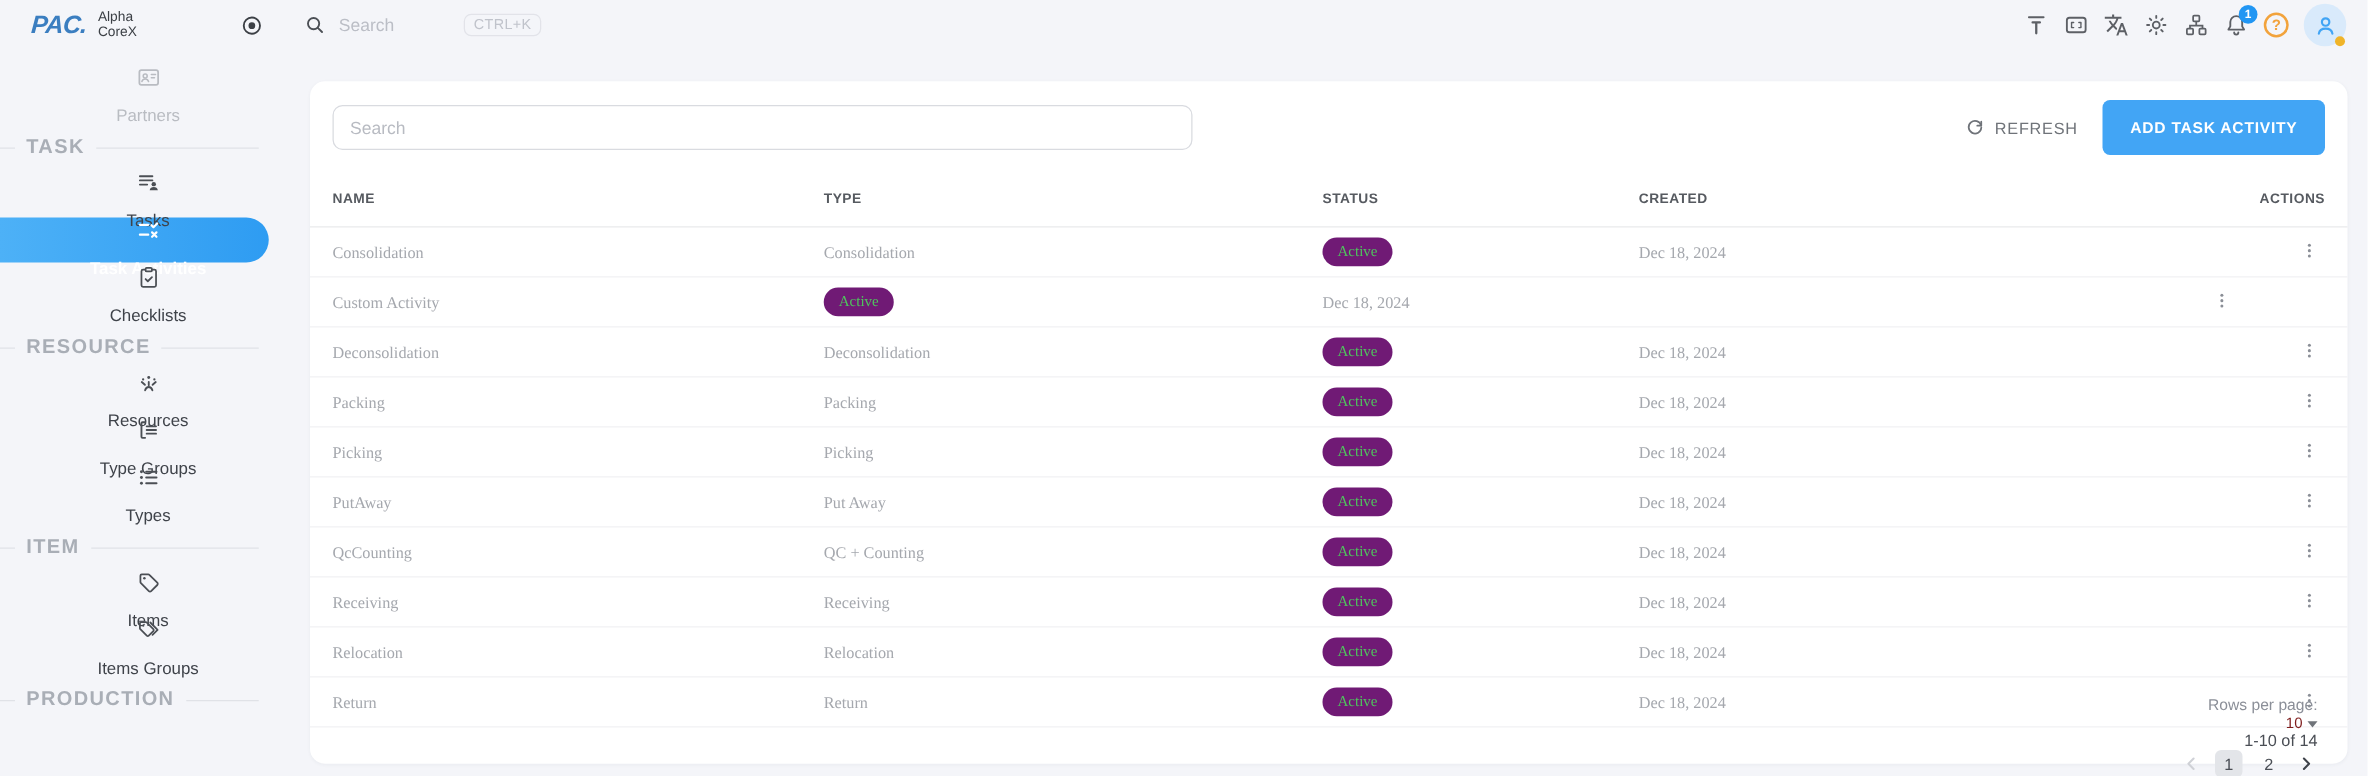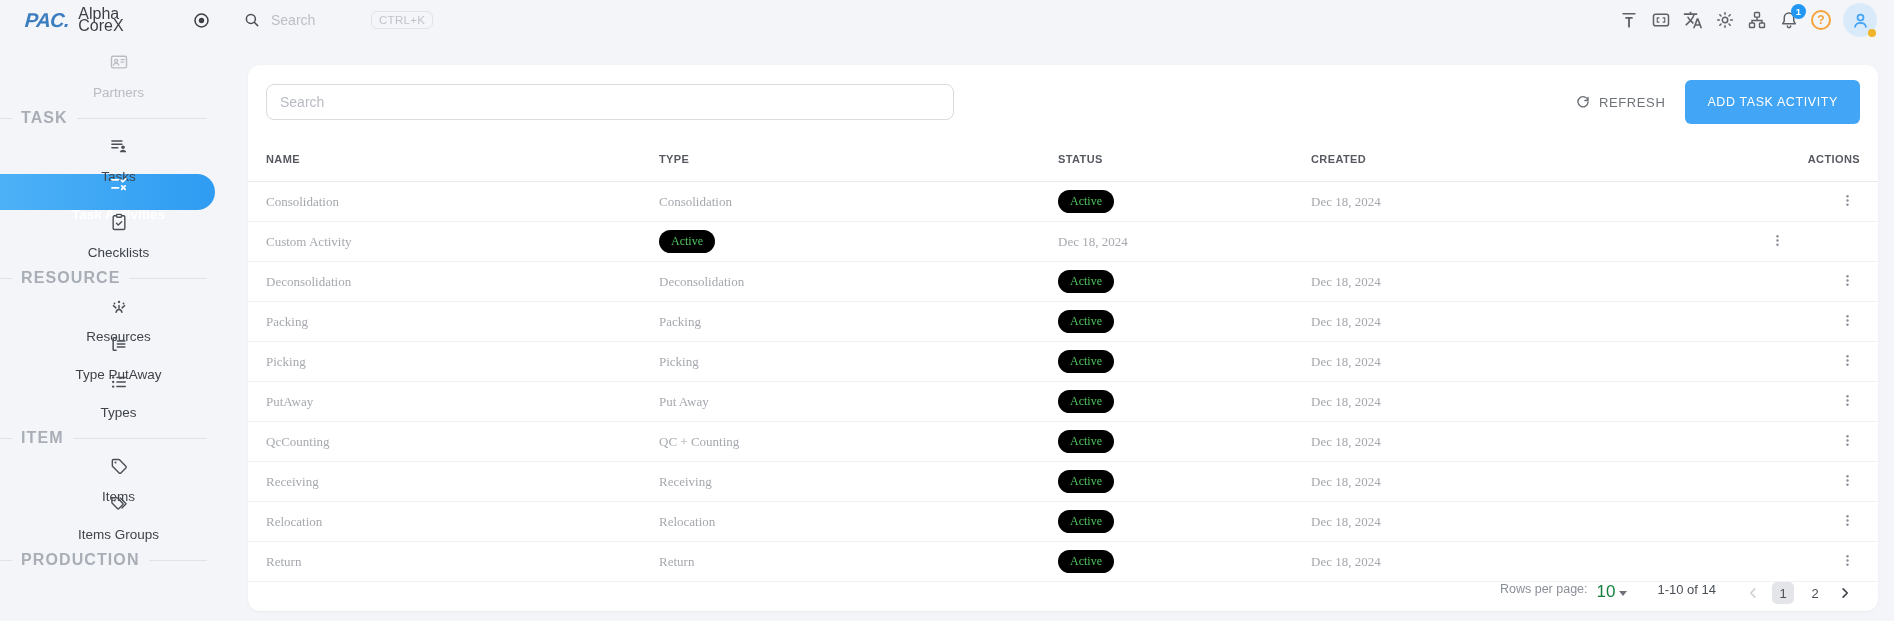--- a/index.html
+++ b/index.html
@@ -10,21 +10,21 @@
     position:relative;
     overflow:hidden;
     color:#3f434a;
   }
   svg { display:block; }
 
   
   .topbar { position:absolute; top:0; left:0; right:0; height:40px; display:flex; align-items:center; }
   .brand { display:flex; align-items:center; gap:9px; padding-left:25px; width:165px; }
   .brand-logo { font-size:20px; font-weight:bold; letter-spacing:-0.5px; color:#3b7ec0; font-style:italic; transform:skewX(-4deg); }
-  .brand-name { font-size:16px; line-height:12px; color:#3c4046; font-weight:500; }
+  .brand-name { font-size:11px; line-height:12px; color:#3c4046; font-weight:500; }
   .collapse-btn { position:absolute; left:192px; top:11px; width:19px; height:19px; color:#3c4046; background:none; border:none; cursor:pointer; padding:0; }
   .top-search { display:flex; align-items:center; gap:10px; margin-left:78px; }
   .top-search .sicon { color:#4b4f55; }
   .top-search-input { border:none; background:transparent; outline:none; font-size:14px; width:90px; font-family:inherit; color:#3f434a; }
   .top-search-input::placeholder { color:#bbbec6; }
   .shortcut-chip { border:1px solid #e2e3e9; border-radius:6px; font-size:11.5px; color:#c0c3cb; padding:2px 7px; letter-spacing:0.3px; }
   .top-icons { margin-left:auto; display:flex; align-items:center; gap:12px; padding-right:17px; }
   .tb-icon { width:20px; height:20px; color:#5d6066; background:none; border:none; padding:0; cursor:pointer; position:relative; }
   .bell-wrap { position:relative; }
   .notif-badge { position:absolute; top:-6px; right:-7px; min-width:15px; height:15px; border-radius:8px; background:#2196f3; color:#fff; font-size:9.5px; font-weight:bold; display:flex; align-items:center; justify-content:center; padding:0 3px; }
@@ -46,38 +46,38 @@
   .sidebar .first-item { margin-top:12px; }
 
   
   .card { position:absolute; left:248px; right:16px; top:65px; bottom:10px; background:#fff; border-radius:12px; box-shadow:0 1px 3px rgba(40,50,70,0.05); }
   .card-toolbar { display:flex; align-items:center; padding:15px 18px 13px 18px; }
   .content-search { width:688px; height:36px; border:1px solid #d9dbe0; border-radius:8px; padding:0 13px; font-size:14px; color:#3f434a; outline:none; font-family:inherit; background:#fff; }
   .content-search::placeholder { color:#b8bbc2; }
   .toolbar-right { margin-left:auto; display:flex; align-items:center; gap:20px; }
   .refresh-btn { display:flex; align-items:center; gap:8px; background:none; border:none; color:#6f7379; font-size:13px; font-weight:500; letter-spacing:0.6px; cursor:pointer; font-family:inherit; }
   .refresh-btn .i { width:16px; height:16px; color:#6f7379; }
-  .add-btn { height:44px; padding:0 22px; background:#42a5f5; border:none; border-radius:6px; color:#fff; font-size:12.5px; font-weight:normal; letter-spacing:0.6px; cursor:pointer; font-family:inherit;text-align:right; }
+  .add-btn { height:44px; padding:0 22px; background:#42a5f5; border:none; border-radius:6px; color:#fff; font-size:12.5px; font-weight:bold; letter-spacing:0.6px; cursor:pointer; font-family:inherit;text-align:right; }
 
   
   .thead, .trow { display:grid; grid-template-columns:393px 399px 253px 1fr 70px; align-items:center; padding:0 18px; }
   .thead { height:45px; border-bottom:1px solid #e9eaec; }
   .th { font-size:11px; font-weight:bold; letter-spacing:0.4px; color:#565a60; }
   .th-actions { text-align:right; }
   .trow { height:40px; border-bottom:1px solid #f1f1f3; cursor:default;font-family:Liberation Serif, serif; }
   .td { font-size:13px; color:#a5a8ae; }
-  .badge { display:inline-block; background:#000000; color:#4fc35d; font-size:12px; font-weight:500; padding:4px 12px; border-radius:12px; }
+  .badge { display:inline-block; background:#701a75; color:#4fc35d; font-size:12px; font-weight:500; padding:4px 12px; border-radius:12px; }
   .td-actions { text-align:right; }
   .kebab { background:none; border:none; color:#8a8e96; cursor:pointer; padding:2px 4px; }
 
   
-  .card-footer { display:flex; align-items:flex-start; justify-content:flex-end; height:40px; padding-right:24px; gap:0; }
+  .card-footer { display:flex; align-items:flex-end; justify-content:flex-end; height:40px; padding-right:24px; gap:0;flex-direction:column; }
   .rpp-label { font-size:12.5px; color:#8b8f98; }
   .rpp-select { display:flex; align-items:center; gap:4px; margin-left:9px; cursor:pointer; background:none; border:none; font-family:inherit; }
-  .rpp-value { font-size:17px; color:#15803d; }
+  .rpp-value { font-size:12px; color:#7f1d1d; }
   .caret { width:0; height:0; border-left:4px solid transparent; border-right:4px solid transparent; border-top:5px solid #6f7379; margin-top:2px; }
   .range-label { font-size:13px; color:#4a4e55; margin-left:30px; }
   .pager { display:flex; align-items:center; gap:10px; margin-left:28px; }
   .page-nav { background:none; border:none; padding:0; width:18px; height:18px; cursor:pointer; }
   .page-nav.prev { color:#cfd1d6; }
   .page-nav.next { color:#3f434a; }
   .page-btn { min-width:22px; height:22px; border:none; border-radius:5px; background:none; font-size:13px; color:#4a4e55; cursor:pointer; font-family:inherit; }
   .page-btn.current { background:#e3e5e9; }
 </style>
 </head>
@@ -235,21 +235,21 @@
     </span>
     <span>Resources</span>
   </button>
   <button class="side-item">
     <span class="i">
       <svg viewBox="0 0 24 24" width="20" height="20">
           <path d="M8.5 4.5H6A1 1 0 0 0 5 5.5v13a1 1 0 0 0 1 1h2.5" fill="none" stroke="currentColor" stroke-width="1.8" stroke-linecap="round"></path>
           <path d="M10 8.5h9M10 12h9M10 15.5h9" stroke="currentColor" stroke-width="1.8" stroke-linecap="round"></path>
         </svg>
     </span>
-    <span>Type PutAway</span>
+    <span>Type Groups</span>
   </button>
   <button class="side-item">
     <span class="i">
       <svg viewBox="0 0 24 24" width="20" height="20">
           <circle cx="5" cy="6.5" r="1.4" fill="currentColor"></circle>
           <circle cx="5" cy="12" r="1.4" fill="currentColor"></circle>
           <circle cx="5" cy="17.5" r="1.4" fill="currentColor"></circle>
           <path d="M9.5 6.5h10M9.5 12h10M9.5 17.5h10" stroke="currentColor" stroke-width="1.8" stroke-linecap="round"></path>
         </svg>
     </span>

